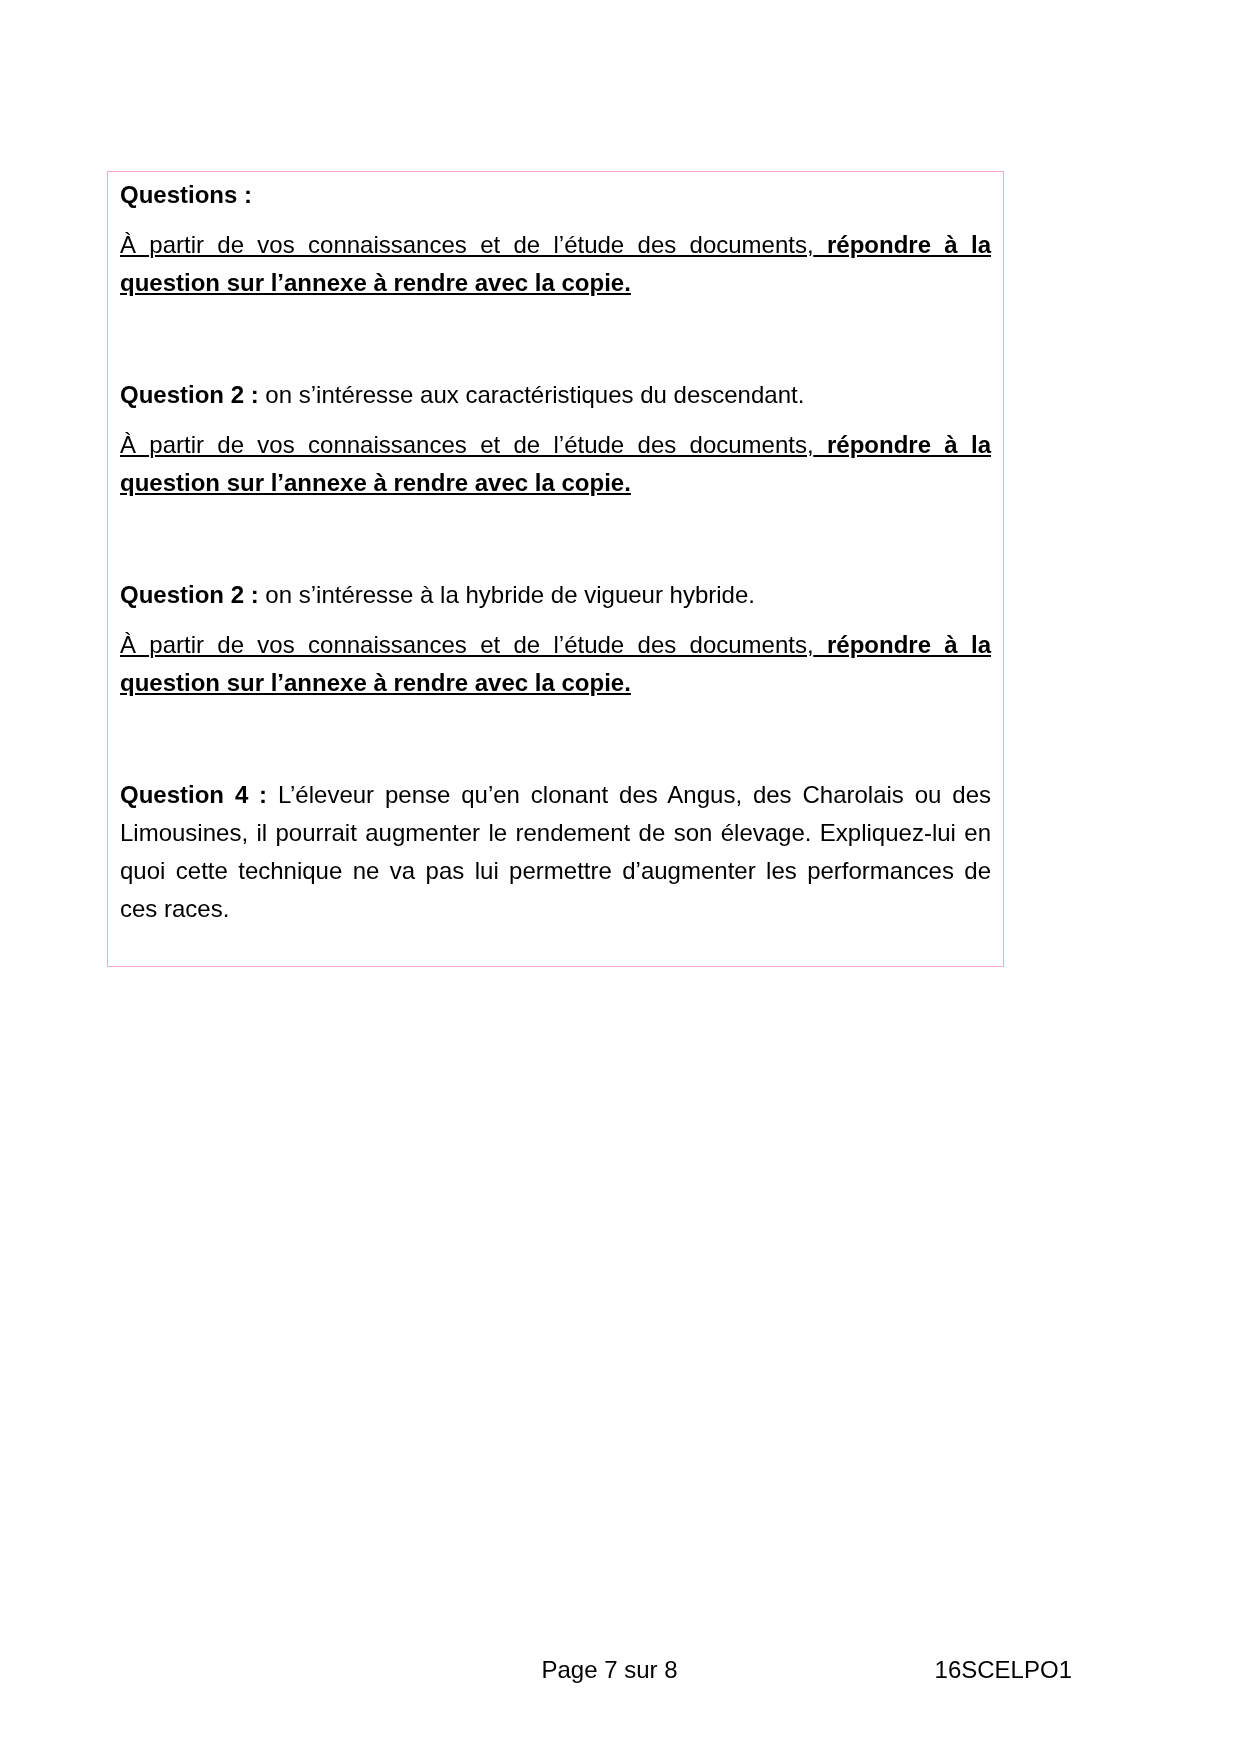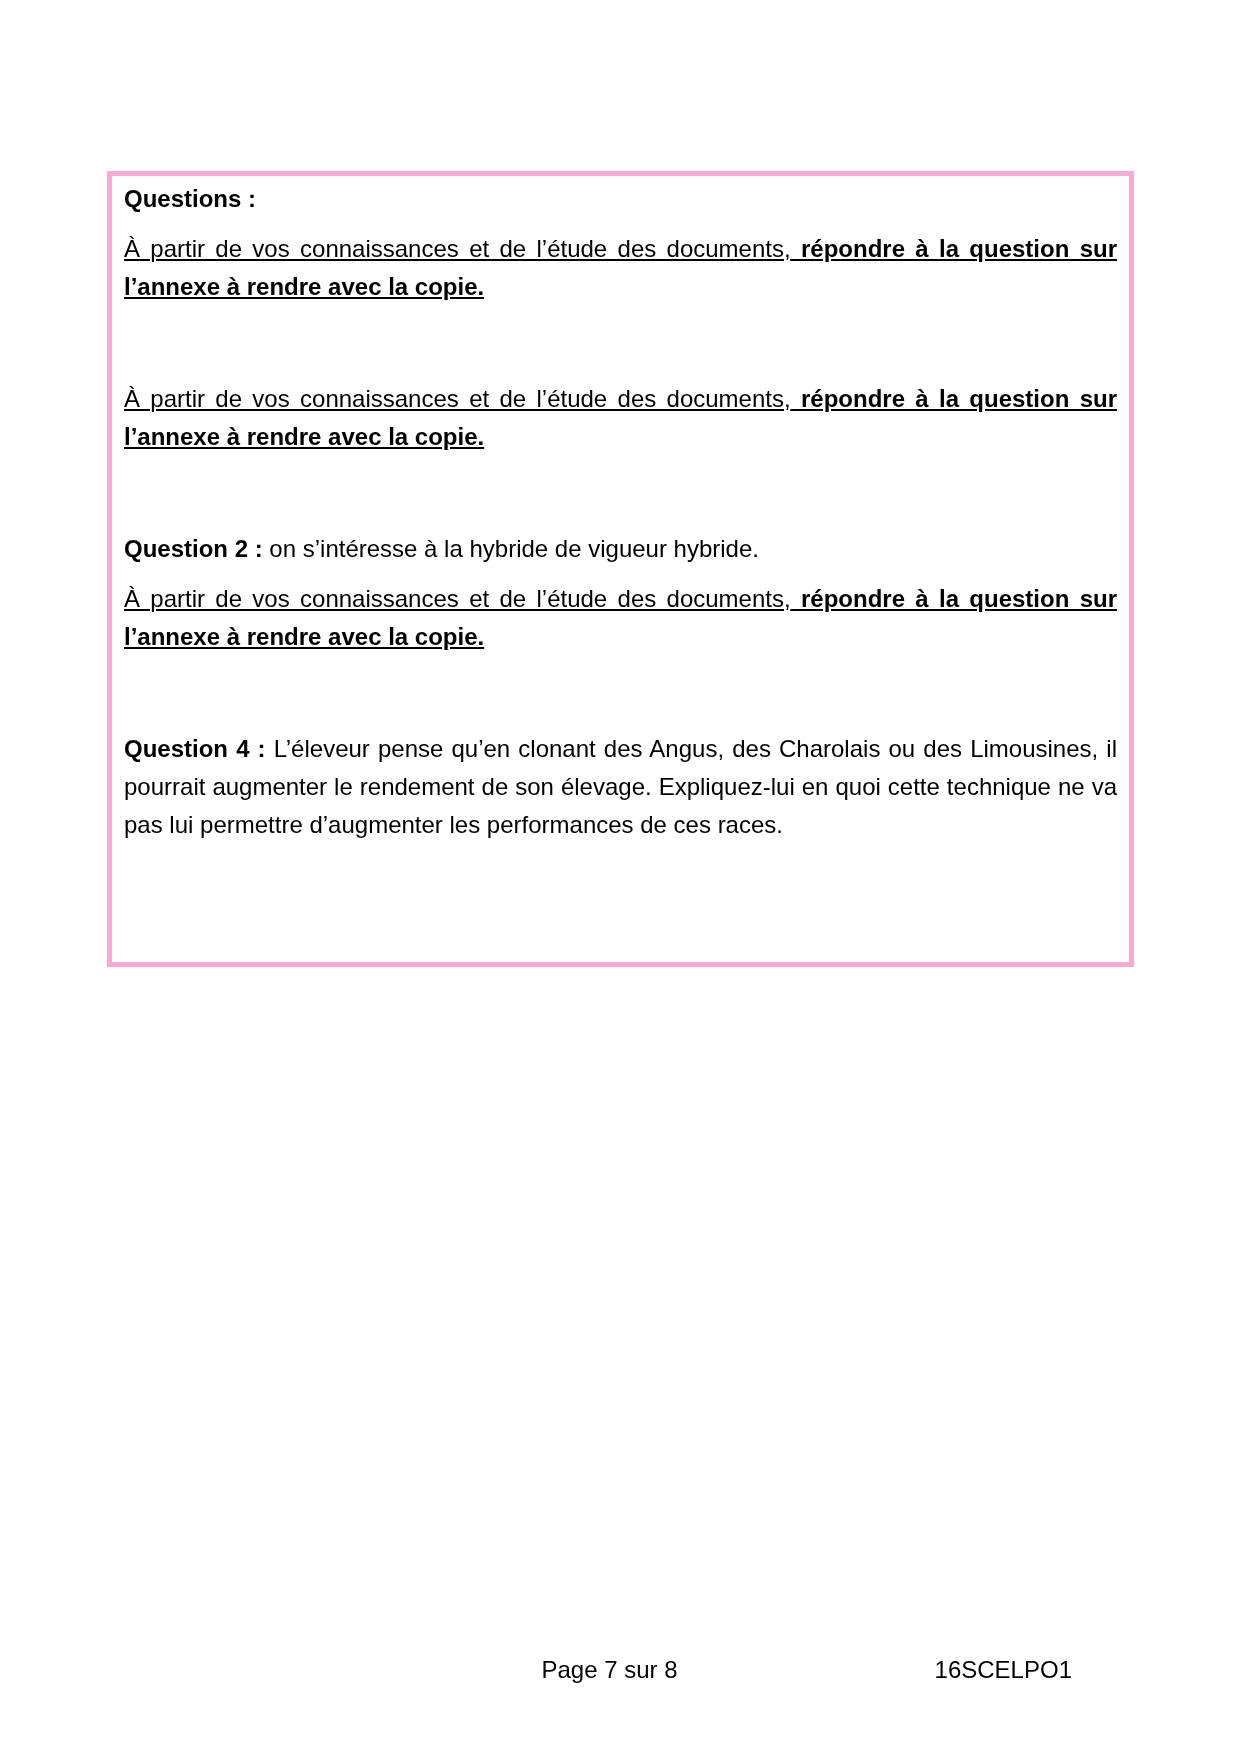--- a/index.html
+++ b/index.html
@@ -12,24 +12,24 @@
     width: 1240px;
     height: 1754px;
     font-family: "Liberation Sans", sans-serif;
     color: #000000;
     overflow: hidden;
   }
   .questions-box {
     position: absolute;
     left: 107px;
     top: 171px;
-    width: 1027px;
+    width: 897px;
     height: 796px;
     box-sizing: border-box;
-    border: 5px solid #f9a8d4;
+    border: 1px solid #f9a8d4;
     background: #ffffff;
     padding: 4px 12px 31px 12px;
   }
   .questions-box p {
     margin: 0 0 12px 0;
     font-size: 24px;
     line-height: 38px;
   }
   .q-title {
     font-weight: 700;
@@ -77,20 +77,24 @@
   <p class="q-title">Questions :</p>
 
   <div class="qblock">
     <p class="q-instruction">
       <span>À partir de vos connaissances et de l’étude des documents,</span>
       <strong>répondre à la question sur l’annexe à rendre avec la copie.</strong>
     </p>
   </div>
 
   <div class="qblock">
+    <p class="q-intro">
+      <strong>Question 2 :</strong>
+      <span>on s’intéresse aux caractéristiques du descendant.</span>
+    </p>
     <p class="q-instruction">
       <span>À partir de vos connaissances et de l’étude des documents,</span>
       <strong>répondre à la question sur l’annexe à rendre avec la copie.</strong>
     </p>
   </div>
 
   <div class="qblock">
     <p class="q-intro">
       <strong>Question 2 :</strong>
       <span>on s’intéresse à la hybride de vigueur hybride.</span>

